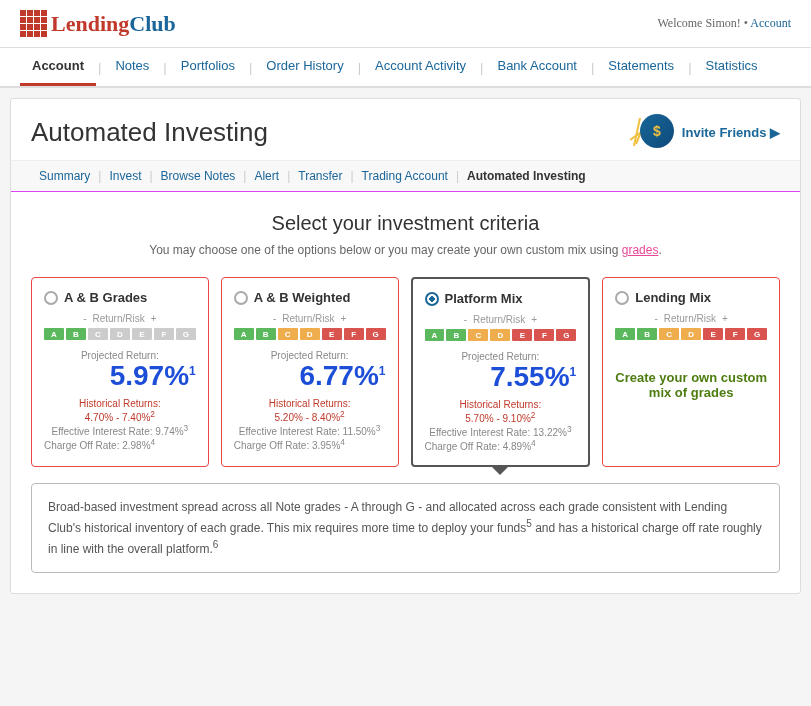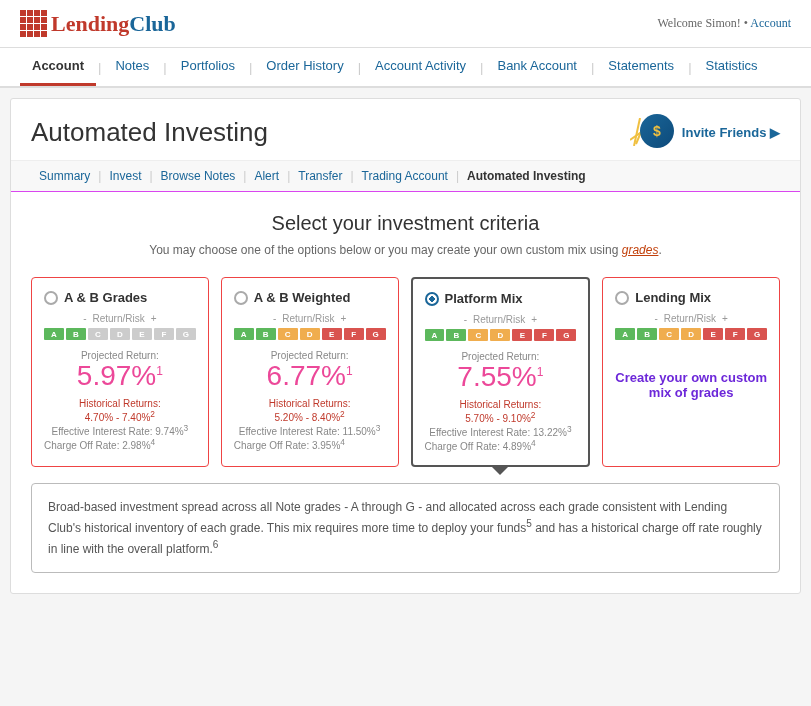--- a/index.html
+++ b/index.html
@@ -165,21 +165,21 @@
       font-weight: normal;
       color: #333;
       margin-bottom: 8px;
     }
     .criteria-subtitle {
       text-align: center;
       font-size: 12px;
       color: #666;
       margin-bottom: 20px;
     }
-    .criteria-subtitle a { color: #c2410c; font-style: italic; }
+    .criteria-subtitle a { color: #ec4899; }
 
     
     .cards-row {
       display: flex;
       gap: 12px;
       margin-bottom: 16px;
     }
 
     .card {
       flex: 1;
@@ -258,23 +258,23 @@
       border-radius: 1px;
     }
 
     .projected-label {
       font-size: 10px;
       color: #888;
       text-align: center;
     }
     .projected-value {
       font-size: 28px;
-      font-weight: normal;
-      color: #ec4899;
-      text-align: center;
+      font-weight: bold;
+      color: #1d4ed8;
+      text-align: right;
       line-height: 1.1;
     }
     .projected-value sup {
       font-size: 12px;
       vertical-align: super;
     }
 
     .historical {
       font-size: 10px;
       color: #c0392b;
@@ -288,21 +288,21 @@
     }
     .charge-off {
       font-size: 10px;
       color: #888;
       text-align: left;
     }
 
     .custom-mix-text {
       font-size: 13px;
       font-weight: bold;
-      color: #6d28d9;
+      color: #4d7c0f;
       text-align: center;
       margin-top: 30px;
     }
 
     
     .description-box {
       border: 1px solid #bbb;
       border-radius: 4px;
       padding: 14px 16px;
       font-size: 12px;

